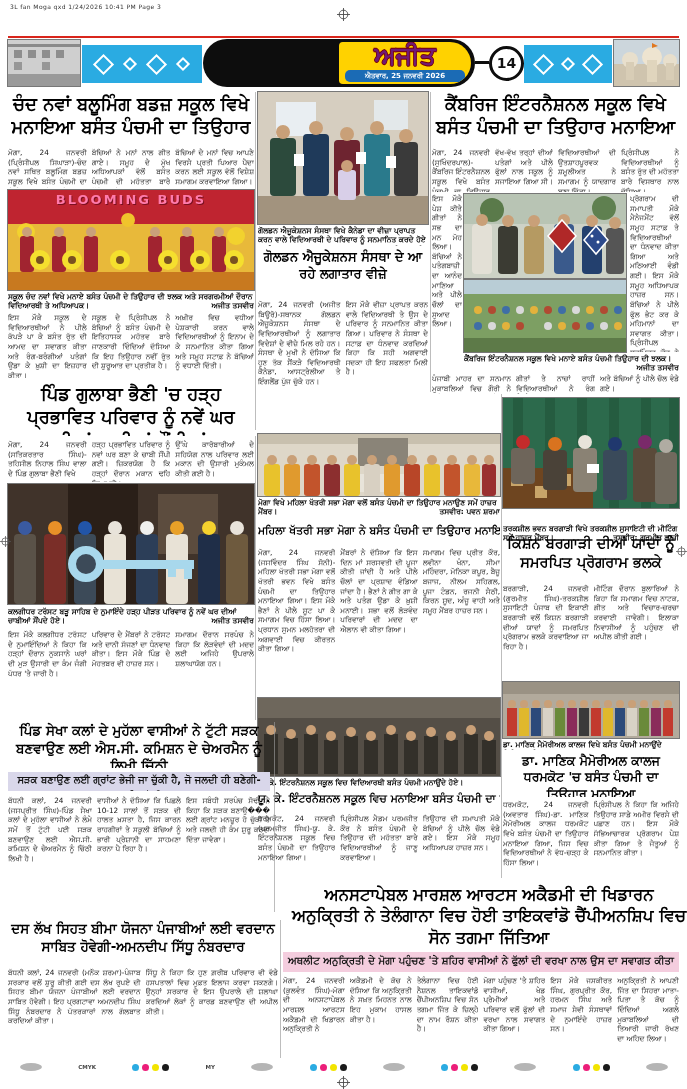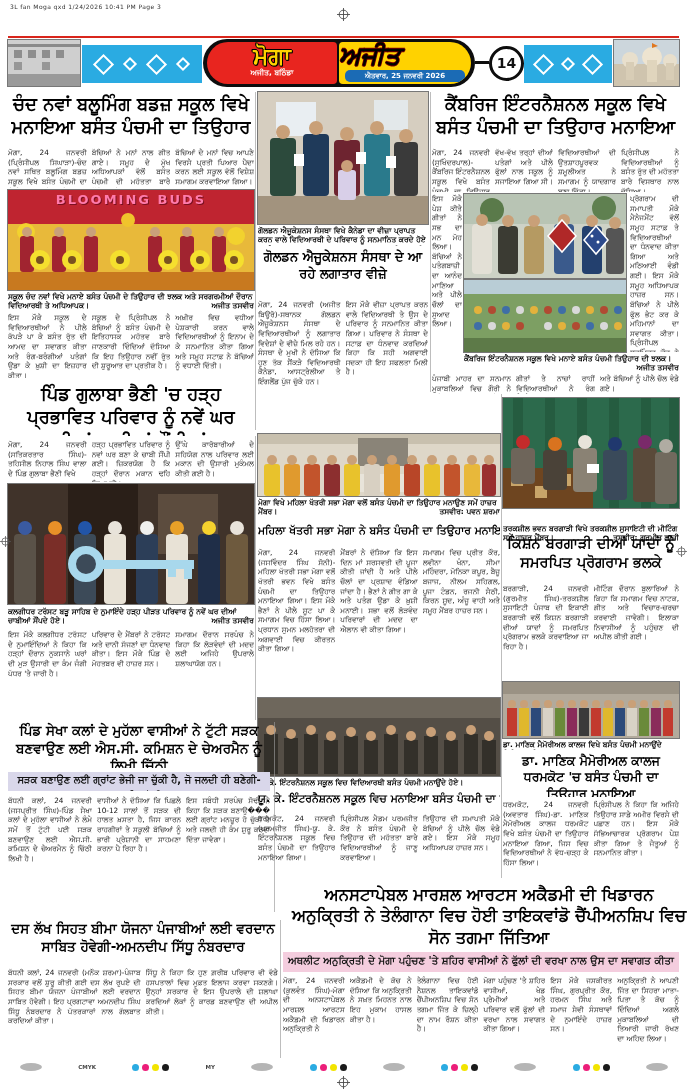--- a/index.html
+++ b/index.html
@@ -11,22 +11,22 @@
   
   .ribbon{background:#2aabe2;display:flex;align-items:center;justify-content:space-evenly;}
   .dia{width:11px;height:11px;border:2.5px solid #fff;transform:rotate(45deg);}
   .dia.s{width:6px;height:6px;border-width:2px;}
   .mastoval{background:#0d0d0d;border-radius:26px;}
   .lobe{position:absolute;top:3px;height:42px;overflow:hidden;}
   .lobe.red{background:#e8251f;border-radius:22px 4px 4px 22px;}
   .lobe.yel{background:#ffd200;border-radius:4px 22px 22px 4px;}
   .cityname{font-weight:bold;font-size:23px;color:#ffd200;text-align:center;line-height:1.05;
     text-shadow:1px 0 #000,-1px 0 #000,0 1px #000,0 -1px #000,1px 1px #000,-1px -1px #000;}
-  .papername{font-weight:bold;font-size:25px;color:#000000;text-align:left;line-height:1.0;
-    text-shadow:.7px 0 #7a0000,-.7px 0 #7a0000,0 .7px #7a0000,0 -.7px #7a0000;font-style:italic;}
+  .papername{font-weight:bold;font-size:25px;color:#701a75;text-align:center;line-height:1.0;
+    text-shadow:.7px 0 #7a0000,-.7px 0 #7a0000,0 .7px #7a0000,0 -.7px #7a0000;}
   .edition{font-size:7.5px;color:#fff;font-weight:bold;text-align:center;}
   .datebar{background:#1b6bb5;border-radius:5px;color:#fff;font-size:7px;font-weight:bold;
     text-align:center;line-height:12px;}
   .pagecircle{width:29px;height:29px;border-radius:50%;background:#fff;border:3px solid #0d0d0d;
     font-weight:bold;font-size:14px;text-align:center;line-height:29px;}
   
   .hl{font-weight:bold;text-align:center;line-height:1.3;overflow:hidden;color:#000;}
   .h18{font-size:18px;} .h15{font-size:13px;} .h145{font-size:14.5px;} .h135{font-size:13.5px;}
   .h125{font-size:12.5px;} .h165{font-size:16.5px;}
   .h1line{font-size:10.8px;white-space:nowrap;}
@@ -77,24 +77,20 @@
       <rect y="34" width="72" height="12" fill="#9a9a9a"></rect>
     </svg>
   </div>
   <div class="abs ribbon" style="left:82px;top:45px;width:120px;height:38px;">
     <span class="dia"></span>
     <span class="dia s"></span>
     <span class="dia"></span>
     <span class="dia s"></span>
   </div>
   <div class="abs mastoval" style="left:203px;top:39px;width:272px;height:48px;">
-    <div class="lobe red" style="left:4px;width:130px;">
-      <div class="cityname" style="margin-top:2px;">ਮੋਗਾ</div>
-      <div class="edition">ਅਜੀਤ, ਬਠਿੰਡਾ</div>
-    </div>
     <div class="lobe yel" style="left:136px;width:132px;">
       <div class="papername" style="margin-top:1px;">ਅਜੀਤ</div>
       <div class="datebar" style="position:absolute;left:6px;right:6px;bottom:2px;height:12px;">ਐਤਵਾਰ, 25 ਜਨਵਰੀ 2026</div>
     </div>
   </div>
   <div class="abs" style="left:475px;top:61px;width:14px;height:3px;background:#0d0d0d;"></div>
   <div class="abs pagecircle" style="left:489px;top:46px;">14</div>
   <div class="abs ribbon" style="left:524px;top:45px;width:88px;height:38px;">
     <span class="dia"></span>
     <span class="dia s"></span>

